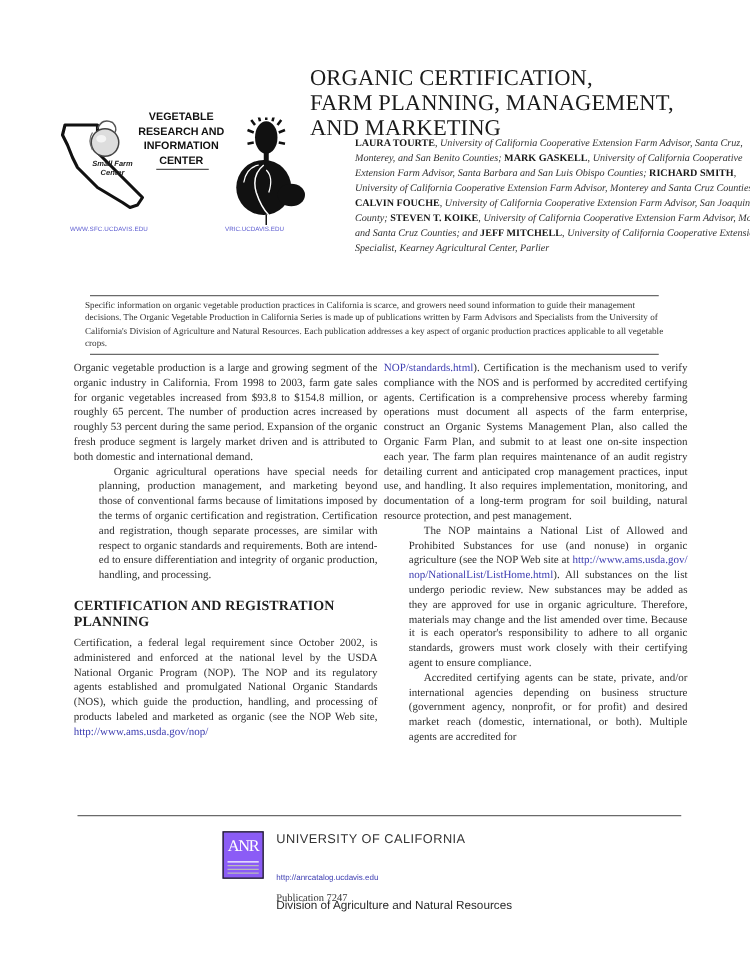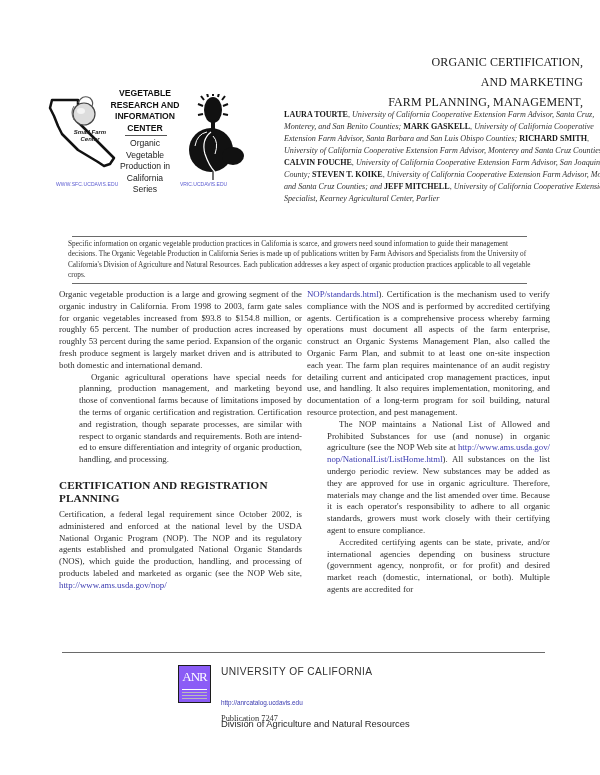--- a/index.html
+++ b/index.html
@@ -12,21 +12,21 @@
   .sfc-label { position: absolute; left: 20px; top: 41px; font-family: "Liberation Sans", sans-serif; font-weight: bold; font-style: italic; font-size: 6px; line-height: 6.5px; text-align: center; color: #222; width: 44px; }
   .vric-title { position: absolute; left: 58px; top: 0px; width: 78px; text-align: center; font-family: "Liberation Sans", sans-serif; font-weight: bold; font-size: 8.6px; line-height: 11.5px; color: #111; }
   .vric-rule { position: absolute; left: 77px; top: 47px; width: 42px; height: 1px; background: #555; }
   .vric-series { position: absolute; left: 58px; top: 50px; width: 78px; text-align: center; font-family: "Liberation Sans", sans-serif; font-size: 8.6px; line-height: 11.5px; color: #222; }
   .veg-logo { position: absolute; left: 135px; top: 6px; width: 62px; height: 86px; }
   .veg-logo svg { width: 100%; height: 100%; }
   .url-left { position: absolute; left: 8px; top: 93px; font-family: "Liberation Sans", sans-serif; font-size: 5px; color: #5a5ad0; letter-spacing: 0.1px; }
   .url-right { position: absolute; left: 132px; top: 93px; font-family: "Liberation Sans", sans-serif; font-size: 5px; color: #5a5ad0; }
 
   
-  .title { position: absolute; left: 248px; top: 52px; width: 335px; text-align: right; font-family: "Liberation Serif", serif; font-size: 12px; line-height: 20px; font-weight: normal; color: #1a1a1a; letter-spacing: 0.1px; }
+  .title { position: absolute; left: 248px; top: 52px; width: 335px; text-align: left; font-family: "Liberation Serif", serif; font-size: 18px; line-height: 20px; font-weight: normal; color: #1a1a1a; letter-spacing: 0.1px; }
 
   .authors { position: absolute; left: 243px; top: 109px; width: 340px; text-align: left; font-size: 8.1px; line-height: 12px; color: #333; margin-left: 41px; }
   .authors b { font-style: normal; font-weight: bold; color: #1a1a1a; }
   .authors i { font-style: italic; }
 
   
   .rule { position: absolute; height: 1px; background: #6a6a6a; }
   .rule-top { left: 72px; width: 455px; top: 236px; }
   .rule-bottom { left: 72px; width: 455px; top: 283px; }
   .rule-footer { left: 62px; width: 483px; top: 652px; }
@@ -68,27 +68,20 @@
     <div>Small Farm</div>
     <div>Center</div>
   </div>
   <div class="vric-title">
     <div>VEGETABLE</div>
     <div>RESEARCH AND</div>
     <div>INFORMATION</div>
     <div>CENTER</div>
   </div>
   <div class="vric-rule"></div>
-  <div class="vric-series">
-    <div>Organic</div>
-    <div>Vegetable</div>
-    <div>Production in</div>
-    <div>California</div>
-    <div>Series</div>
-  </div>
   <div class="veg-logo">
     <svg viewBox="0 0 62 86" xmlns="http://www.w3.org/2000/svg">
       <g fill="#111">
         <ellipse cx="30" cy="16" rx="9" ry="13"></ellipse>
         <path d="M21 6 L18 2 M25 3 L24 -1 M30 2 L30 -2 M35 3 L36 -1 M39 6 L42 2 M20 12 L15 10 M40 12 L45 10 M20 20 L15 21 M40 20 L45 21" stroke="#111" stroke-width="2"></path>
         <rect x="28" y="28" width="4" height="10"></rect>
         <circle cx="28" cy="56" r="22"></circle>
         <ellipse cx="50" cy="62" rx="11" ry="9"></ellipse>
       </g>
       <path d="M28 38 Q18 46 22 60 Q26 72 32 78" fill="none" stroke="#fff" stroke-width="1.2"></path>
@@ -96,22 +89,22 @@
       <path d="M30 42 Q36 48 32 60" fill="none" stroke="#fff" stroke-width="1"></path>
       <line x1="30" y1="78" x2="30" y2="86" stroke="#111" stroke-width="1.2"></line>
     </svg>
   </div>
   <div class="url-left">WWW.SFC.UCDAVIS.EDU</div>
   <div class="url-right">VRIC.UCDAVIS.EDU</div>
 </div>
 
 <h1 class="title" style="margin:0;">
   <div>ORGANIC CERTIFICATION,</div>
+  <div>FARM PLANNING, MANAGEMENT,</div>
   <div>AND MARKETING</div>
-  <div>FARM PLANNING, MANAGEMENT,</div>
 </h1>
 
 <div class="authors">
   <b>LAURA TOURTE</b>, <i>University of California Cooperative Extension Farm Advisor, Santa Cruz, Monterey, and San Benito Counties;</i>
   <b>MARK GASKELL</b>, <i>University of California Cooperative Extension Farm Advisor, Santa Barbara and San Luis Obispo Counties;</i>
   <b>RICHARD SMITH</b>, <i>University of California Cooperative Extension Farm Advisor, Monterey and Santa Cruz Counties;</i>
   <b>CALVIN FOUCHE</b>, <i>University of California Cooperative Extension Farm Advisor, San Joaquin County;</i>
   <b>STEVEN T. KOIKE</b>, <i>University of California Cooperative Extension Farm Advisor, Monterey and Santa Cruz Counties; and</i>
   <b>JEFF MITCHELL</b>, <i>University of California Cooperative Extension Specialist, Kearney Agricultural Center, Parlier</i>
 </div>

